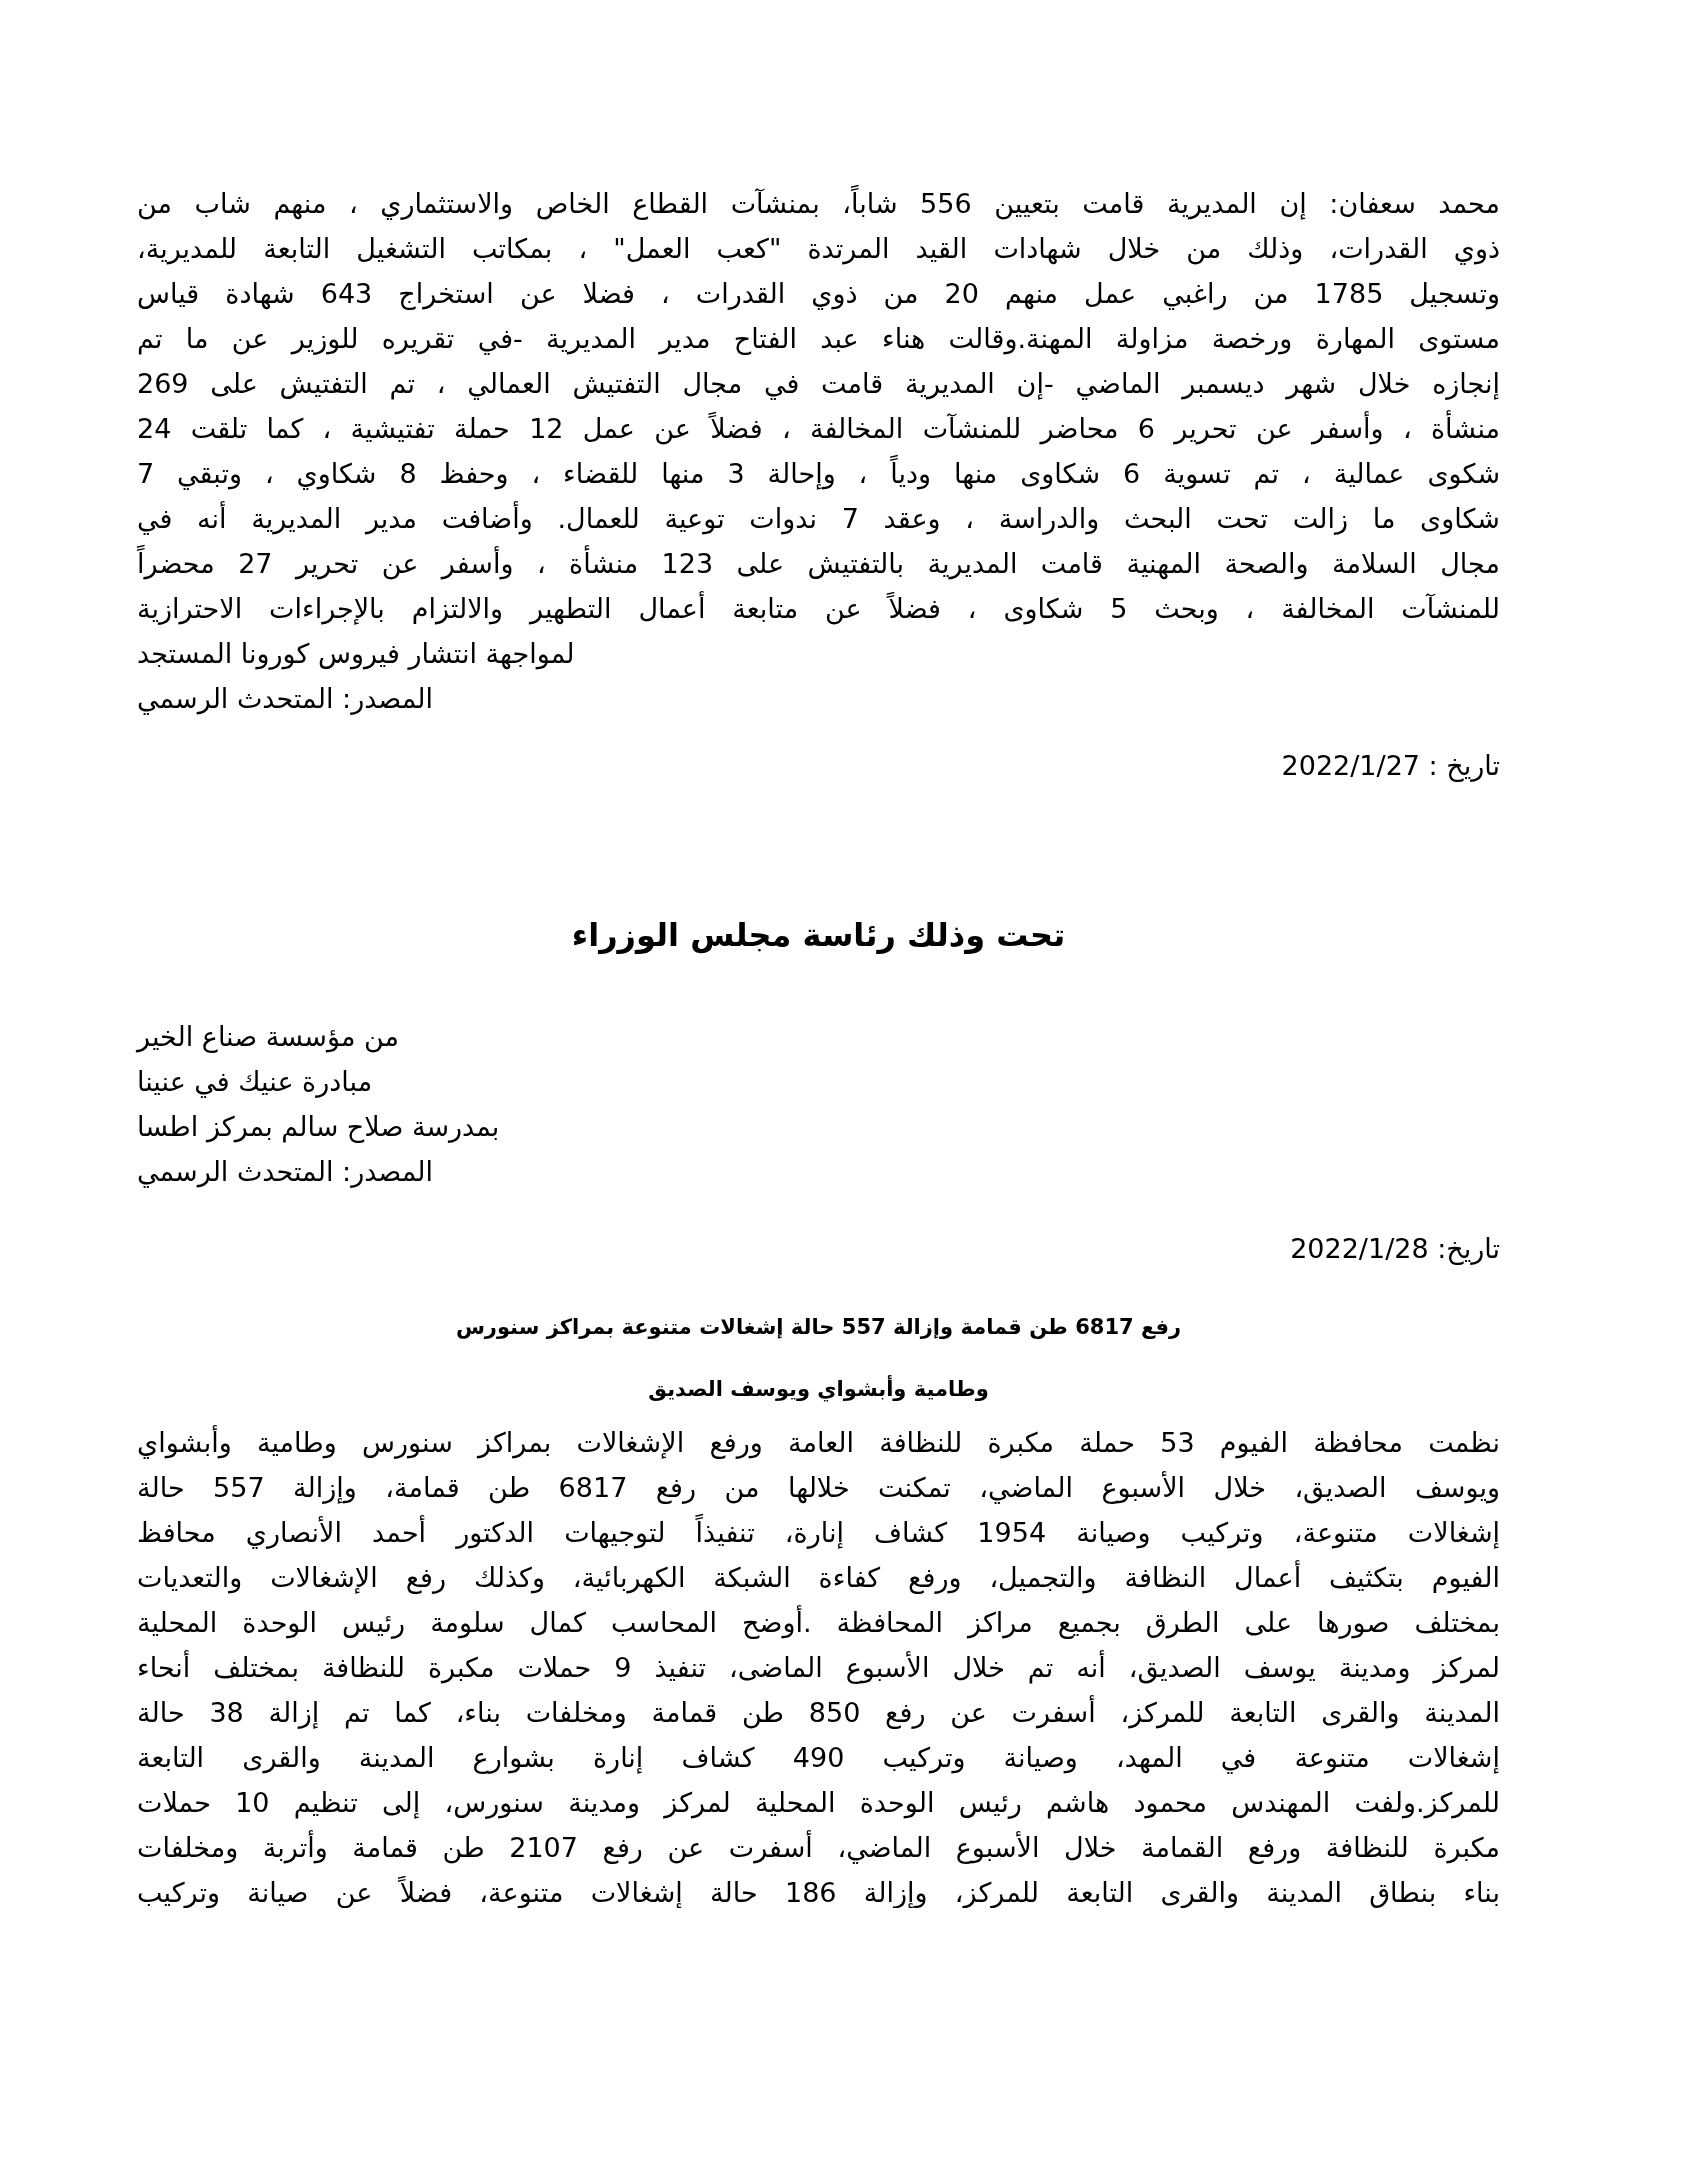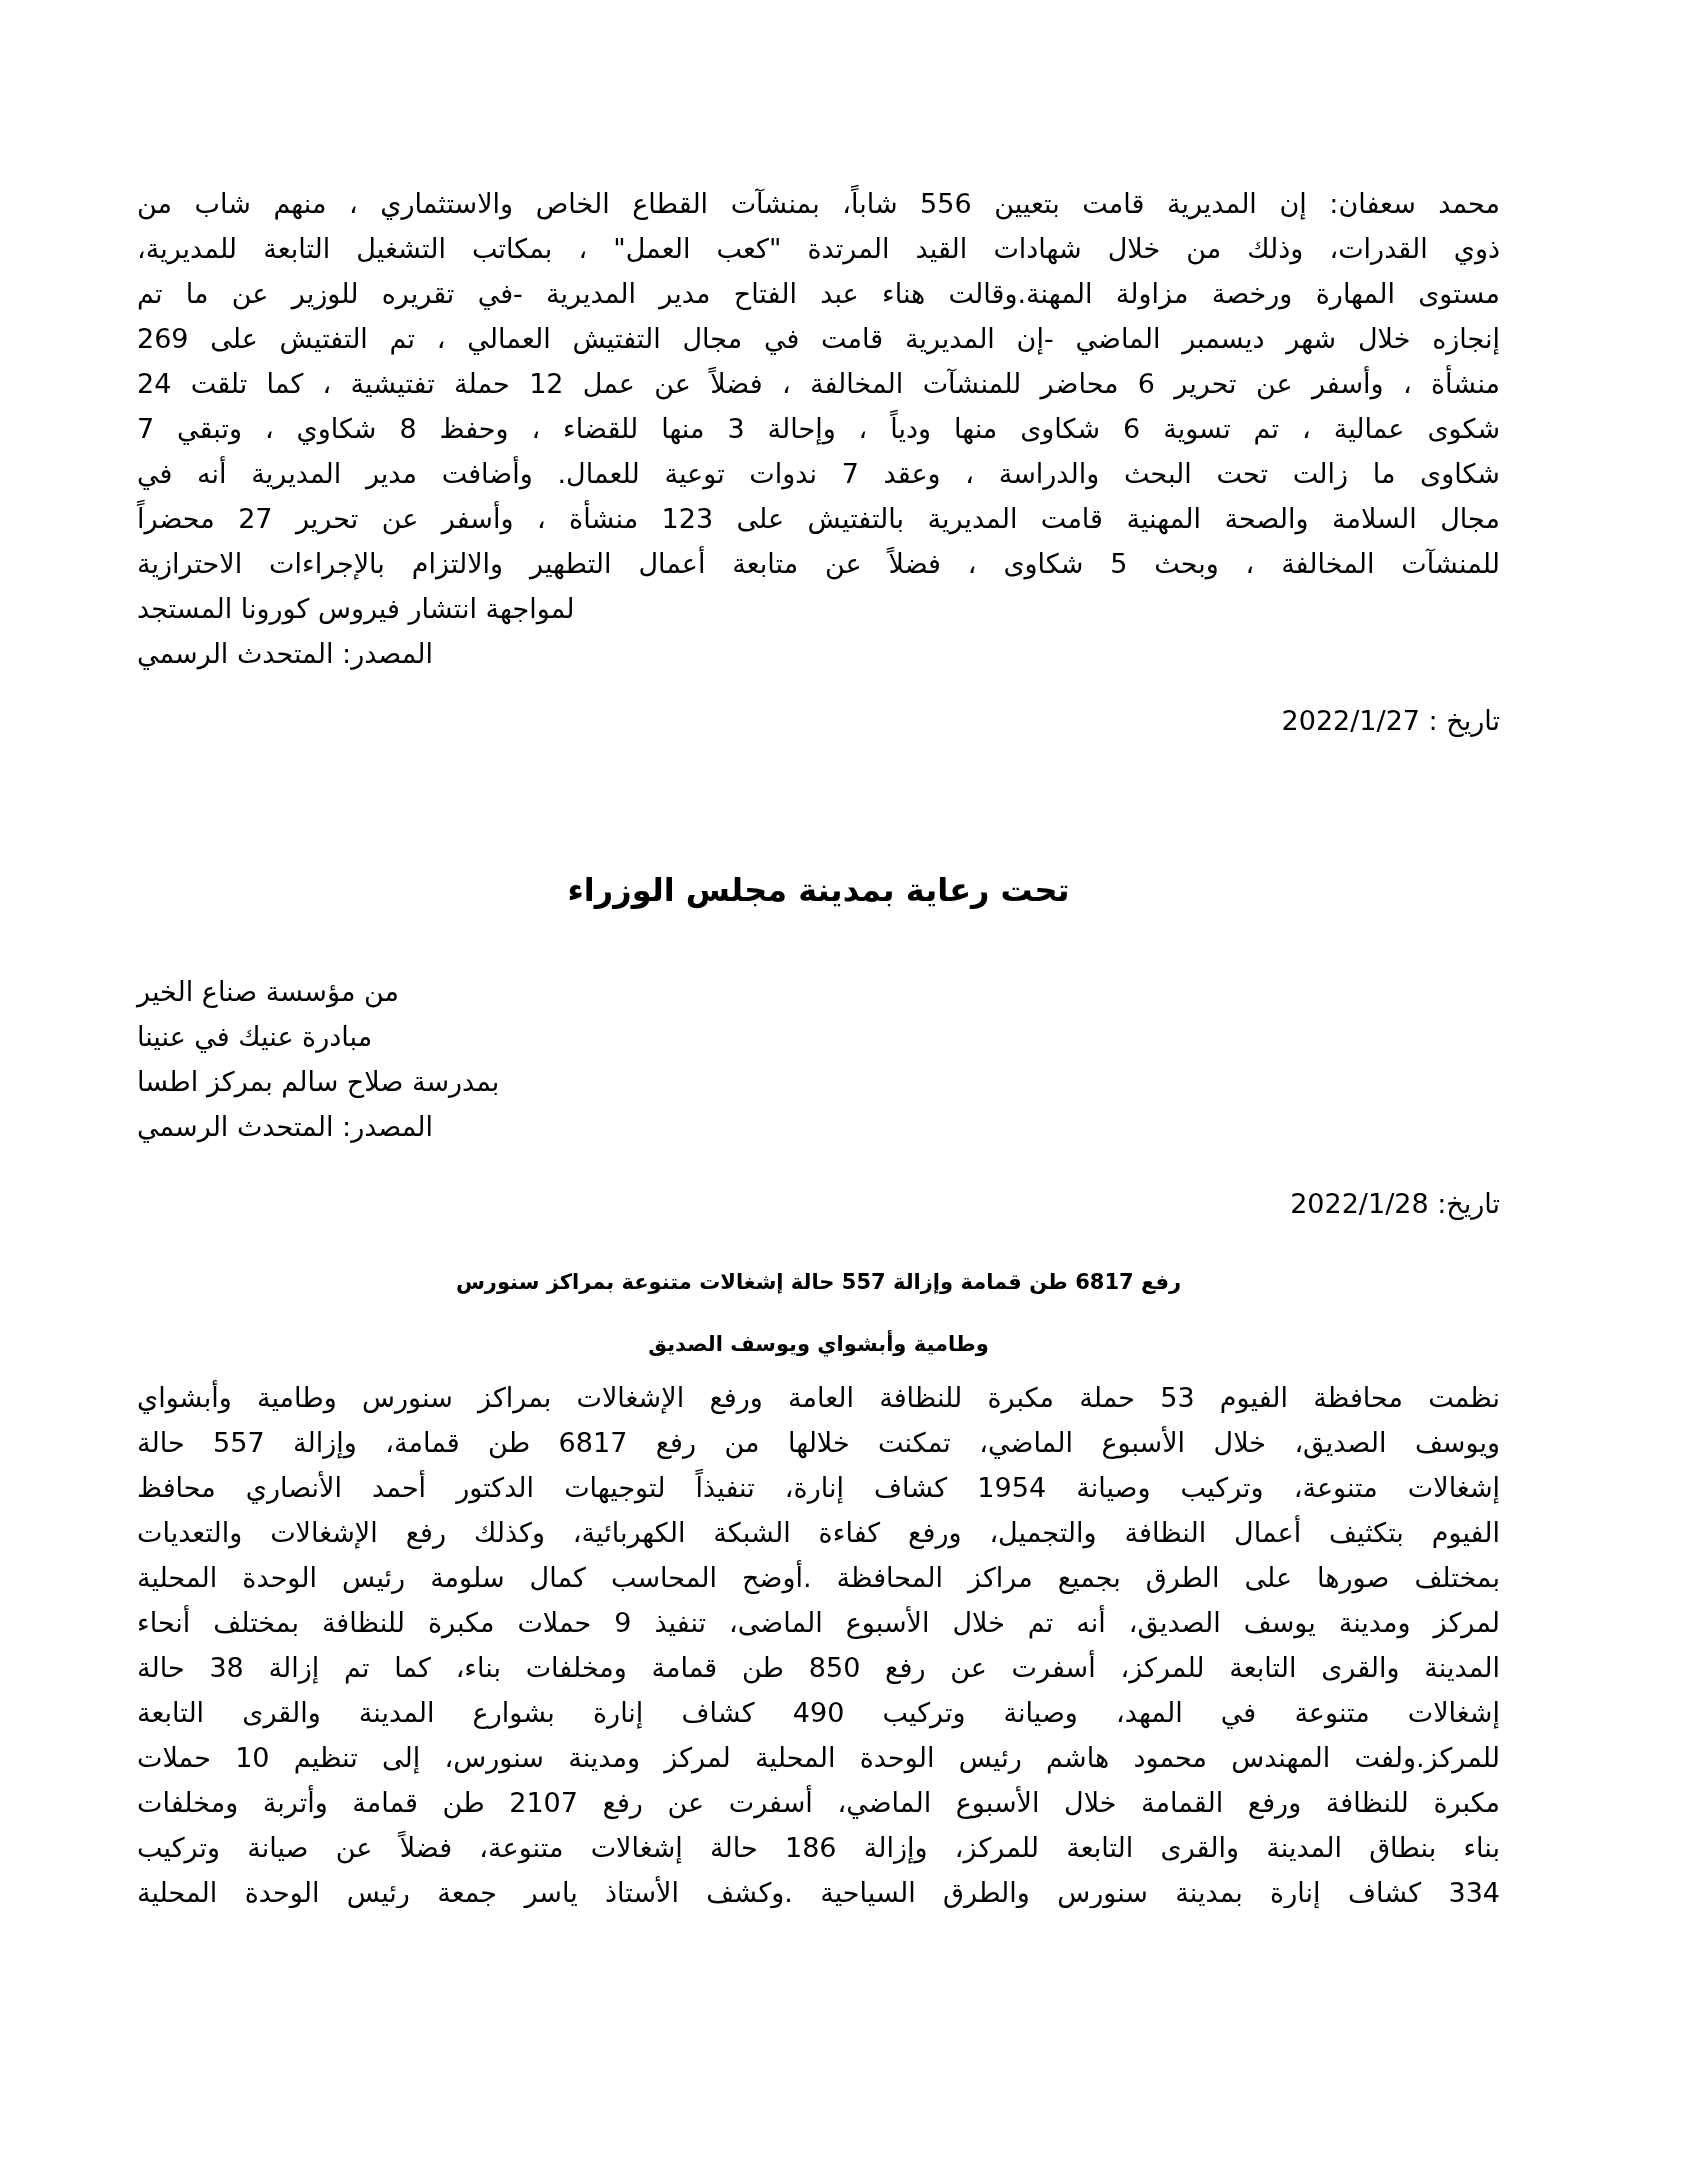--- a/index.html
+++ b/index.html
@@ -60,34 +60,35 @@
 </style>
 </head>
 <body>
 
 <div class="page">
   <div class="doc">
 
     <div class="para1">
         <div class="tline just">محمد سعفان: إن المديرية قامت بتعيين 556 شاباً، بمنشآت القطاع الخاص والاستثماري ، منهم شاب من</div>
         <div class="tline just">ذوي القدرات، وذلك من خلال شهادات القيد المرتدة "كعب العمل" ، بمكاتب التشغيل التابعة للمديرية،</div>
+        <div class="tline just">وتسجيل 1785 من راغبي عمل منهم 20 من ذوي القدرات ، فضلا عن استخراج 643 شهادة قياس</div>
         <div class="tline just">مستوى المهارة ورخصة مزاولة المهنة.وقالت هناء عبد الفتاح مدير المديرية -في تقريره للوزير عن ما تم</div>
         <div class="tline just">إنجازه خلال شهر ديسمبر الماضي -إن المديرية قامت في مجال التفتيش العمالي ، تم التفتيش على 269</div>
         <div class="tline just">منشأة ، وأسفر عن تحرير 6 محاضر للمنشآت المخالفة ، فضلاً عن عمل 12 حملة تفتيشية ، كما تلقت 24</div>
         <div class="tline just">شكوى عمالية ، تم تسوية 6 شكاوى منها ودياً ، وإحالة 3 منها للقضاء ، وحفظ 8 شكاوي ، وتبقي 7</div>
         <div class="tline just">شكاوى ما زالت تحت البحث والدراسة ، وعقد 7 ندوات توعية للعمال. وأضافت مدير المديرية أنه في</div>
         <div class="tline just">مجال السلامة والصحة المهنية قامت المديرية بالتفتيش على 123 منشأة ، وأسفر عن تحرير 27 محضراً</div>
         <div class="tline just">للمنشآت المخالفة ، وبحث 5 شكاوى ، فضلاً عن متابعة أعمال التطهير والالتزام بالإجراءات الاحترازية</div>
         <div class="tline">لمواجهة انتشار فيروس كورونا المستجد</div>
         <div class="tline">المصدر: المتحدث الرسمي</div>
       </div>
 
     <div class="date-line date1">تاريخ : 2022/1/27</div>
 
-    <div class="heading-1">تحت رعاية بمدينة مجلس الوزراء</div>
+    <div class="heading-1">تحت وذلك رئاسة مجلس الوزراء</div>
 
     <div class="initiative-block">
         <div class="tline">من مؤسسة صناع الخير</div>
         <div class="tline">مبادرة عنيك في عنينا</div>
         <div class="tline">بمدرسة صلاح سالم بمركز اطسا</div>
         <div class="tline">المصدر: المتحدث الرسمي</div>
       </div>
 
     <div class="date-line date2">تاريخ: 2022/1/28</div>
 

